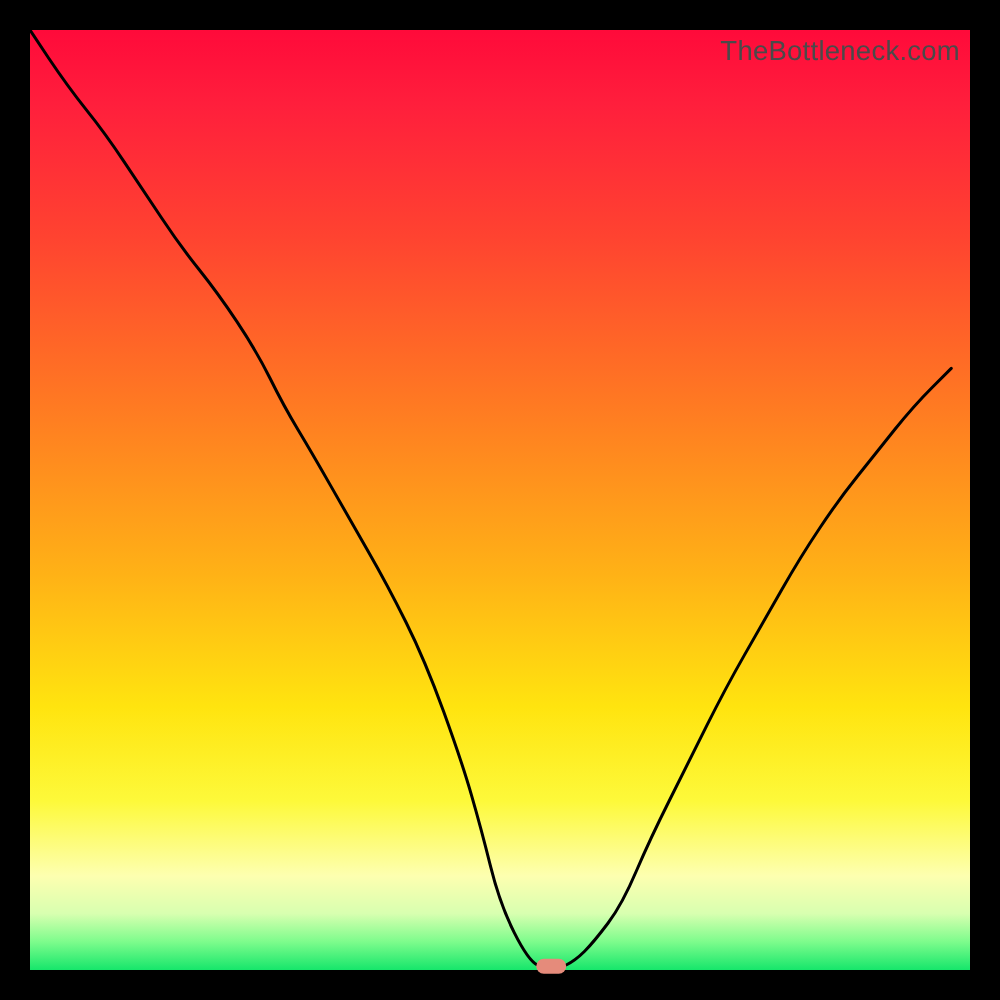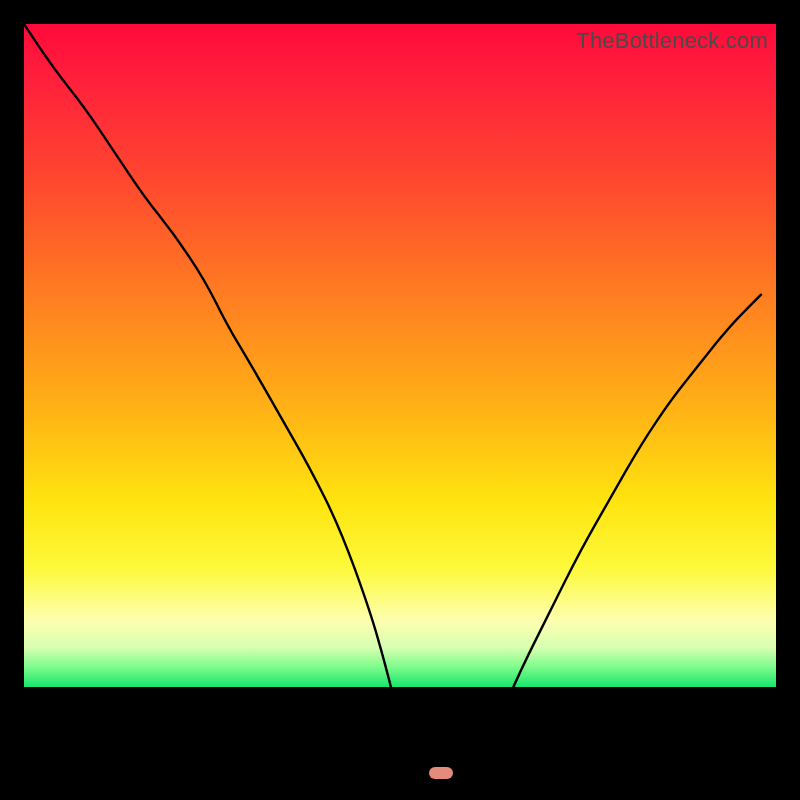--- a/index.html
+++ b/index.html
@@ -15,21 +15,21 @@
     position: relative;
     width: 800px;
     height: 800px;
     background: #000;
   }
   .plot {
     position: absolute;
     left: 24px;
     top: 24px;
     width: 752px;
-    height: 663px;
+    height: 752px;
     
     background: linear-gradient(
       to bottom,
       #ff0a3a 0%,
       #ff1f3c 8%,
       #ff4330 22%,
       #ff7a22 40%,
       #ffb216 58%,
       #ffe40f 72%,
       #fdf93a 82%,

